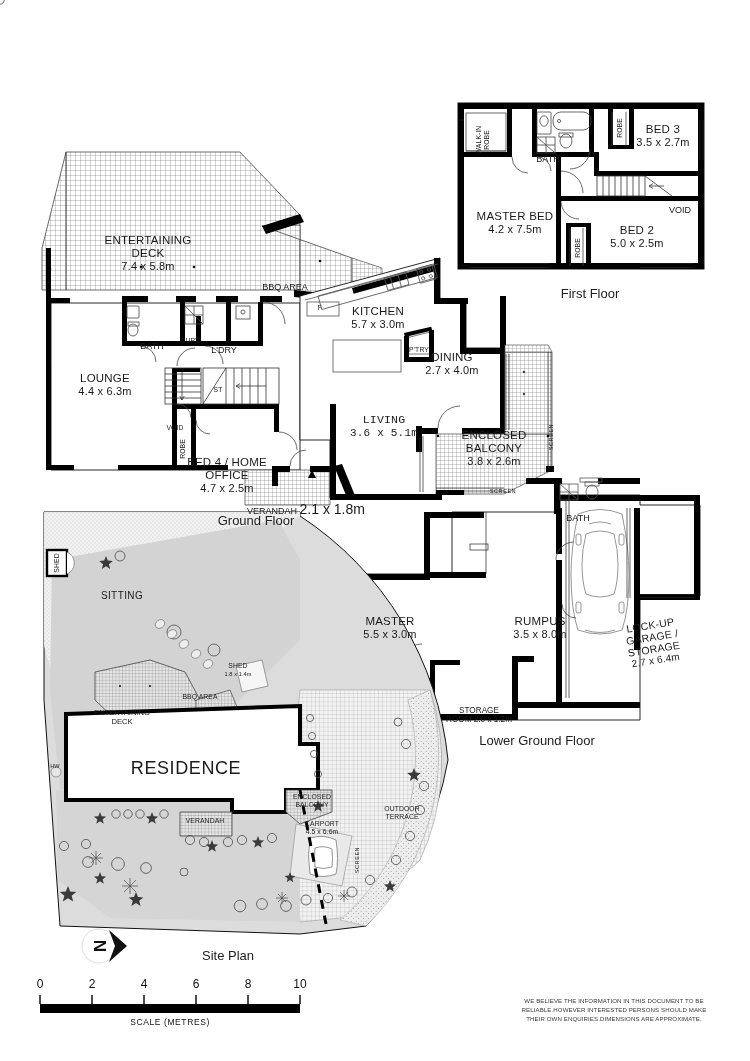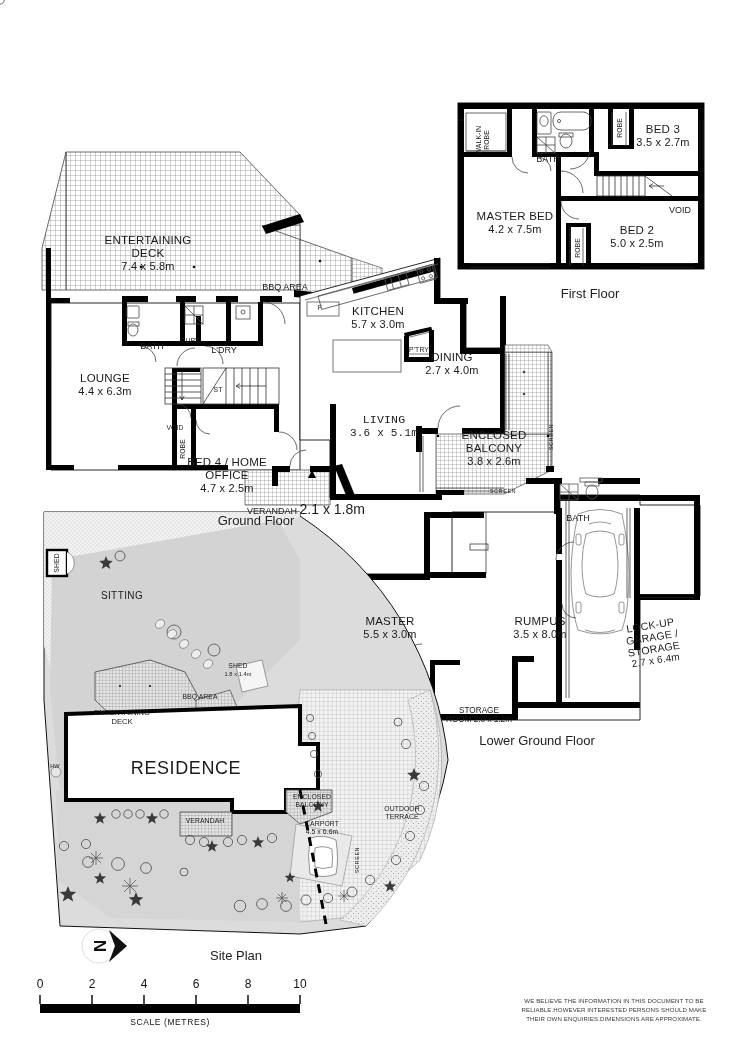--- a/index.html
+++ b/index.html
@@ -668,21 +668,21 @@
 </div>
 <div class="lbl tiny" style="left:322px;top:828px;">
   <span>CARPORT</span><br>
   <span>4.5 x 6.6m</span>
 </div>
 <div class="lbl tiny2 vert" style="left:357px;top:860px;letter-spacing:.5px;">SCREEN</div>
 <div class="lbl tiny" style="left:402px;top:813px;">
   <span>OUTDOOR</span><br>
   <span>TERRACE</span>
 </div>
-<div class="lbl floorname" style="left:228px;top:956px;margin-left:8px;">Site Plan</div>
+<div class="lbl floorname" style="left:228px;top:956px;">Site Plan</div>
 
 <div class="compass" style="left:110px;top:948px;">
   <svg width="62" height="44" viewBox="0 0 62 44">
     <circle cx="20" cy="22" r="17" fill="#fff" stroke="#ddd" stroke-width="1"></circle>
     <text x="20" y="22" text-anchor="middle" dominant-baseline="central" font-family="Liberation Sans, sans-serif" font-size="17" font-weight="bold" fill="#111" transform="rotate(90 20 22)">N</text>
     <path d="M30 6 L48 22 L30 38 L36 22 Z" fill="#111"></path>
   </svg>
 </div>
 
 <div class="scalenum" style="left:40px;top:984px;">0</div>

